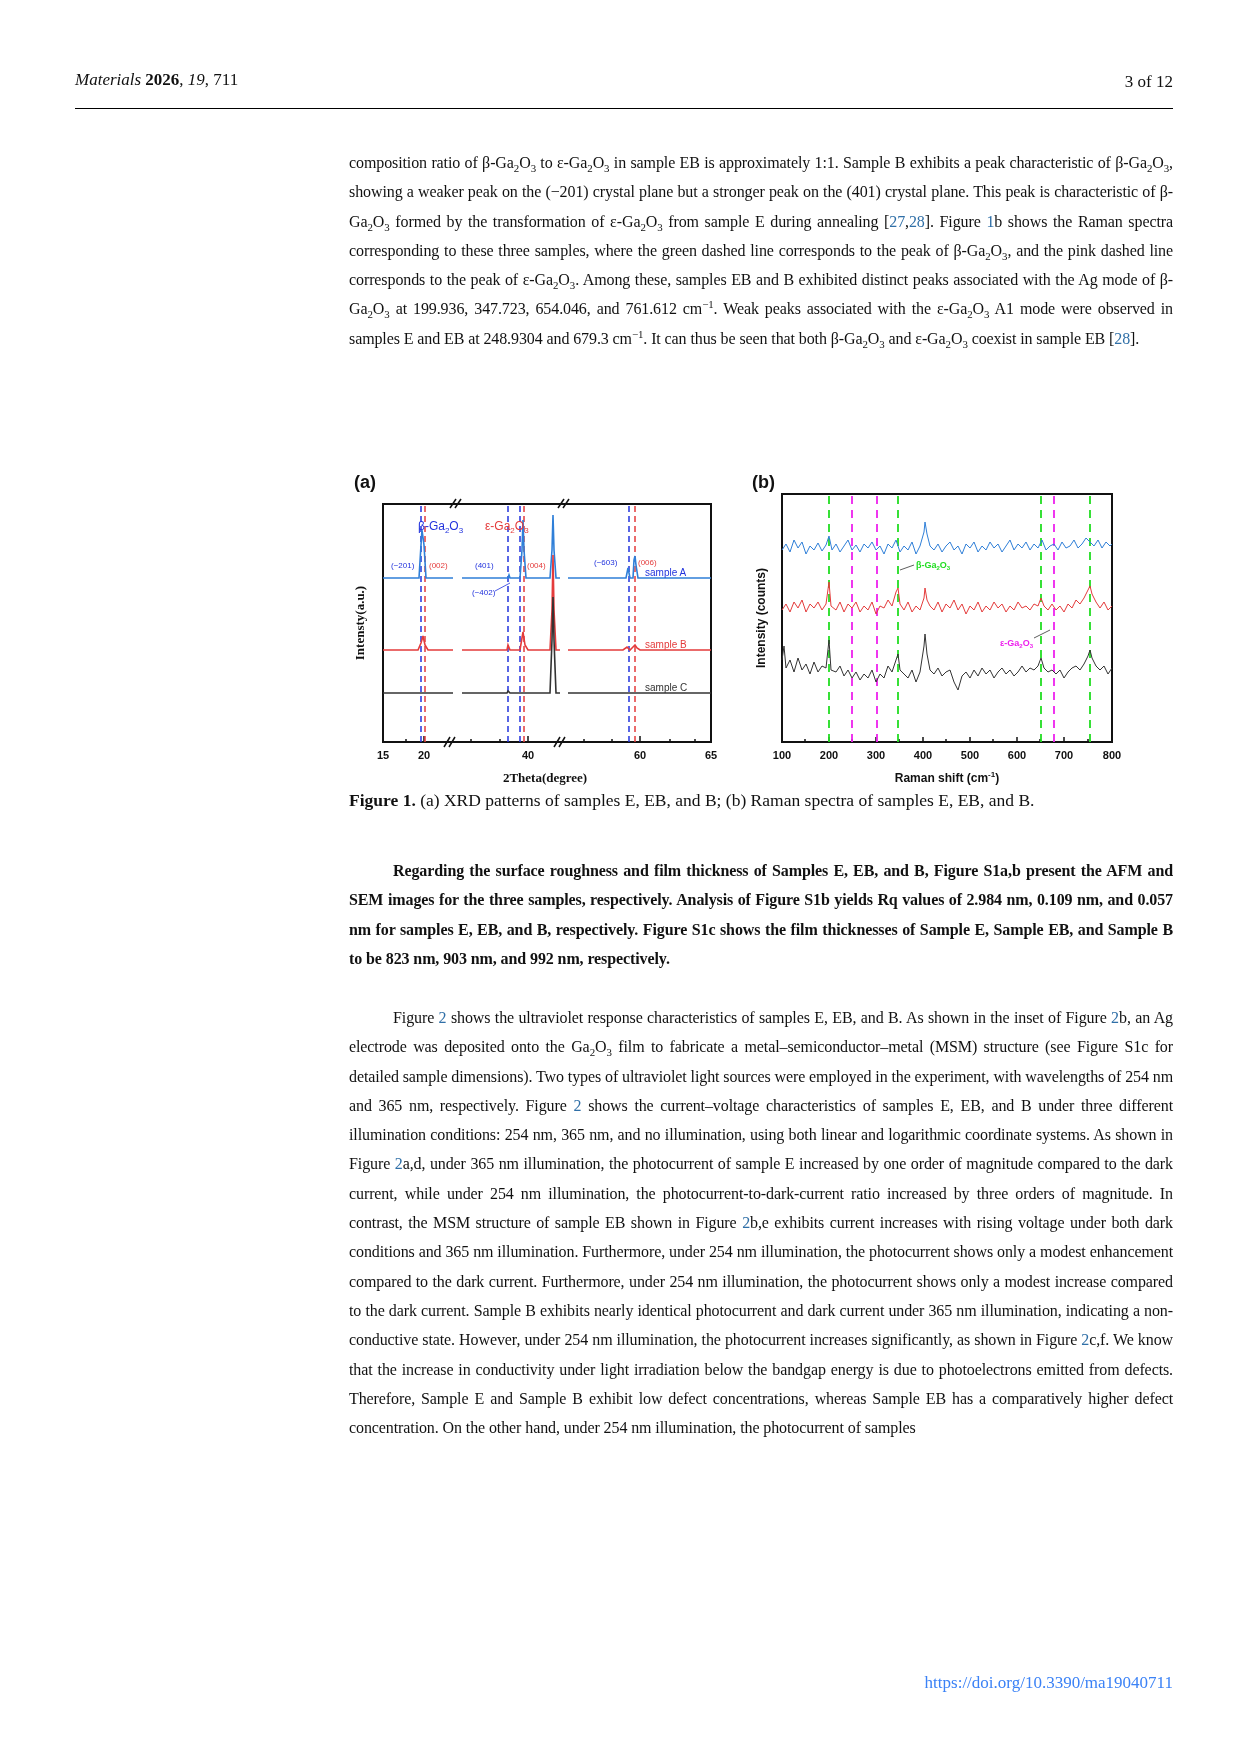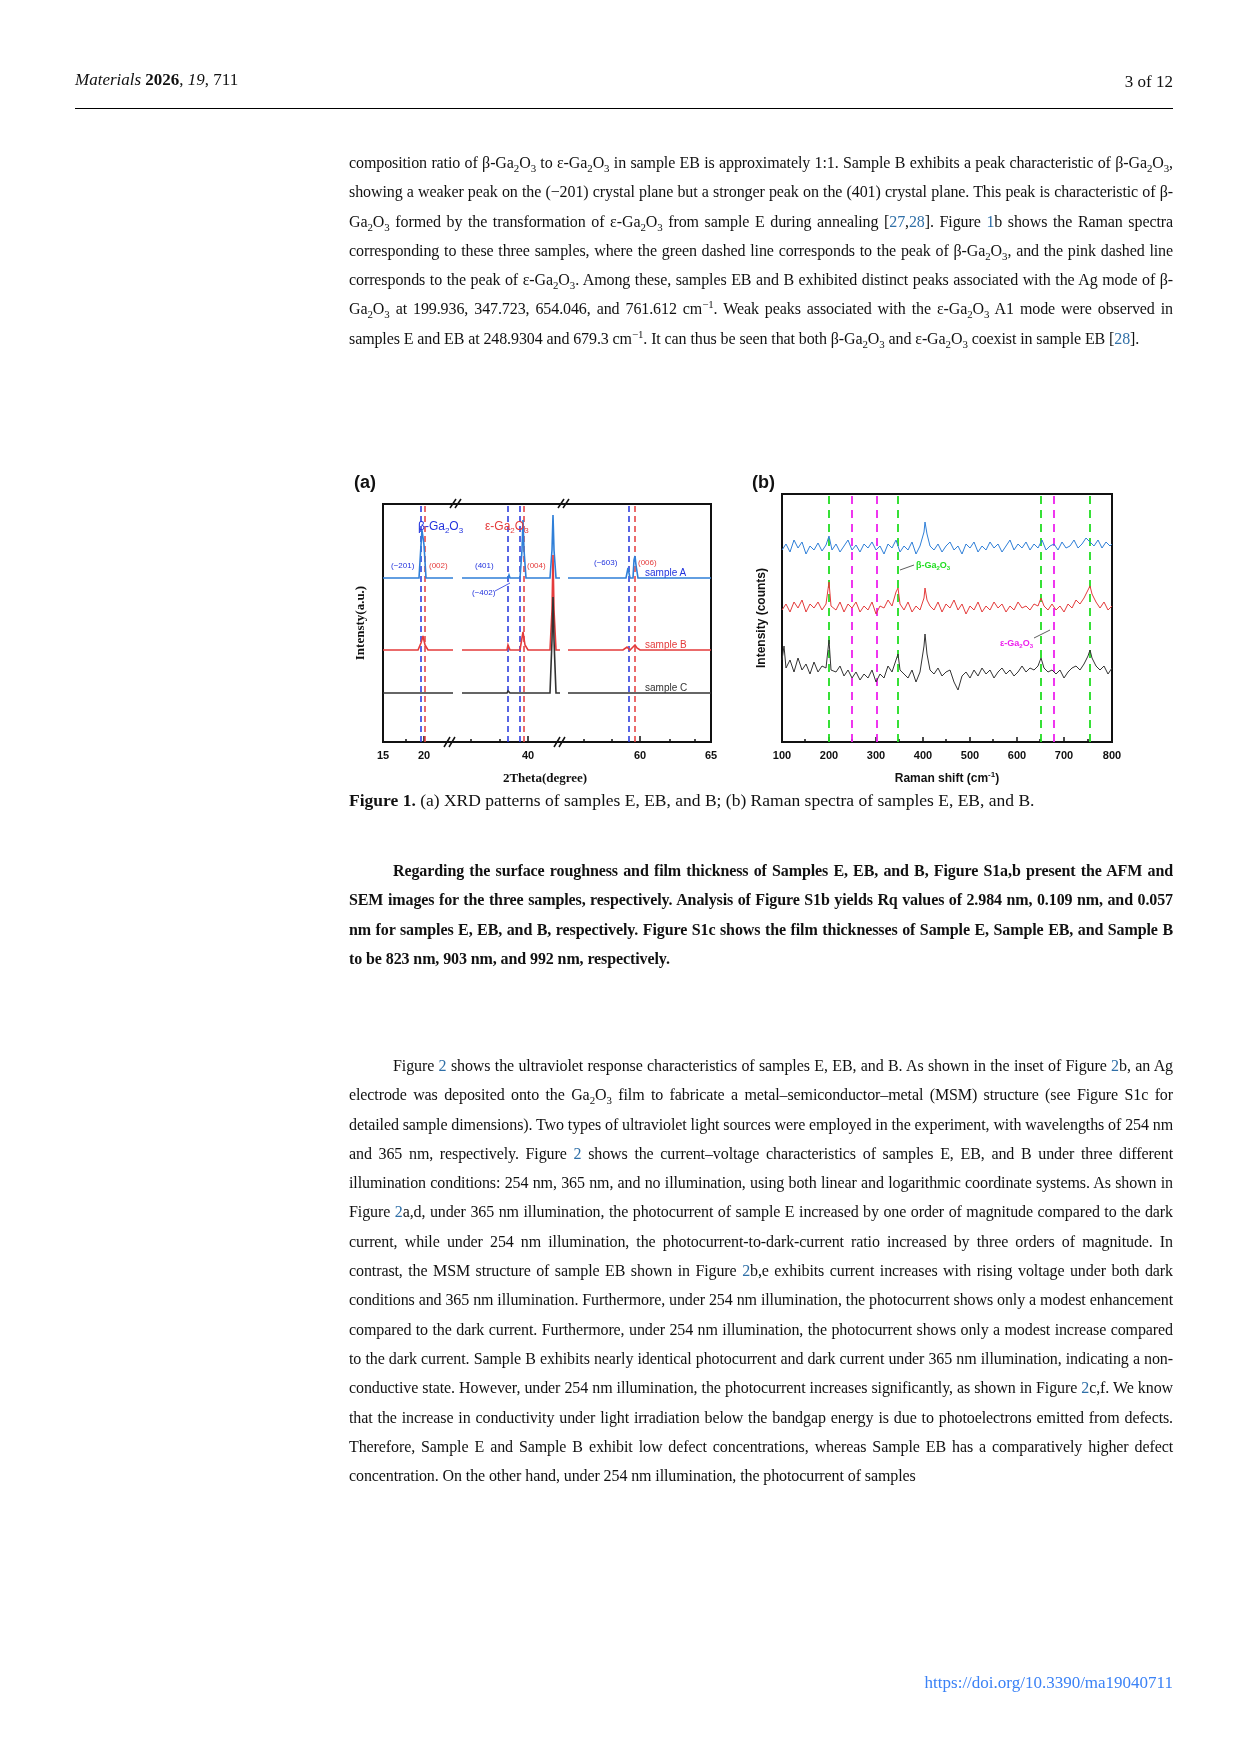--- a/index.html
+++ b/index.html
@@ -5,21 +5,21 @@
   html,body{margin:0;padding:0;background:#fff;}
   body{width:1241px;height:1754px;position:relative;overflow:hidden;font-family:"DejaVu Serif","Liberation Serif",serif;color:#111;}
   .hdr-left{position:absolute;left:75px;top:70px;font-size:17px;font-family:"Liberation Serif",serif;}
   .hdr-left i{font-style:italic;}
   .hdr-left b{font-weight:bold;}
   .hdr-right{position:absolute;right:68px;top:72px;font-size:17px;font-family:"Liberation Serif",serif;}
   .hdr-rule{position:absolute;left:75px;width:1098px;top:108px;height:0;border-top:1.5px solid #000;}
   .body-text{position:absolute;left:349px;width:824px;font-family:"Liberation Serif",serif;font-size:16px;line-height:29.3px;text-align:justify;letter-spacing:-0.1px;}
   .p1{top:148px;}
   .p2{top:856px;font-weight:bold;}
-  .p3{top:1003px;margin-top:48px;}
+  .p3{top:1003px;}
   .body-text p{margin:0;}
   .indent{text-indent:44px;}
   .link{color:#2f6fa7;}
   sub,sup{font-size:0.68em;line-height:0;}
   .caption{position:absolute;left:349px;top:782px;width:824px;font-family:"Liberation Serif",serif;font-size:17.5px;margin-top:8px;}
   .footer{position:absolute;right:68px;top:1673px;font-size:17px;font-family:"Liberation Serif",serif;color:#3b82f6;}
   .fig{position:absolute;left:340px;top:460px;width:820px;height:340px;}
   .fig svg{position:absolute;left:0;top:0;}
 </style>
 </head>

